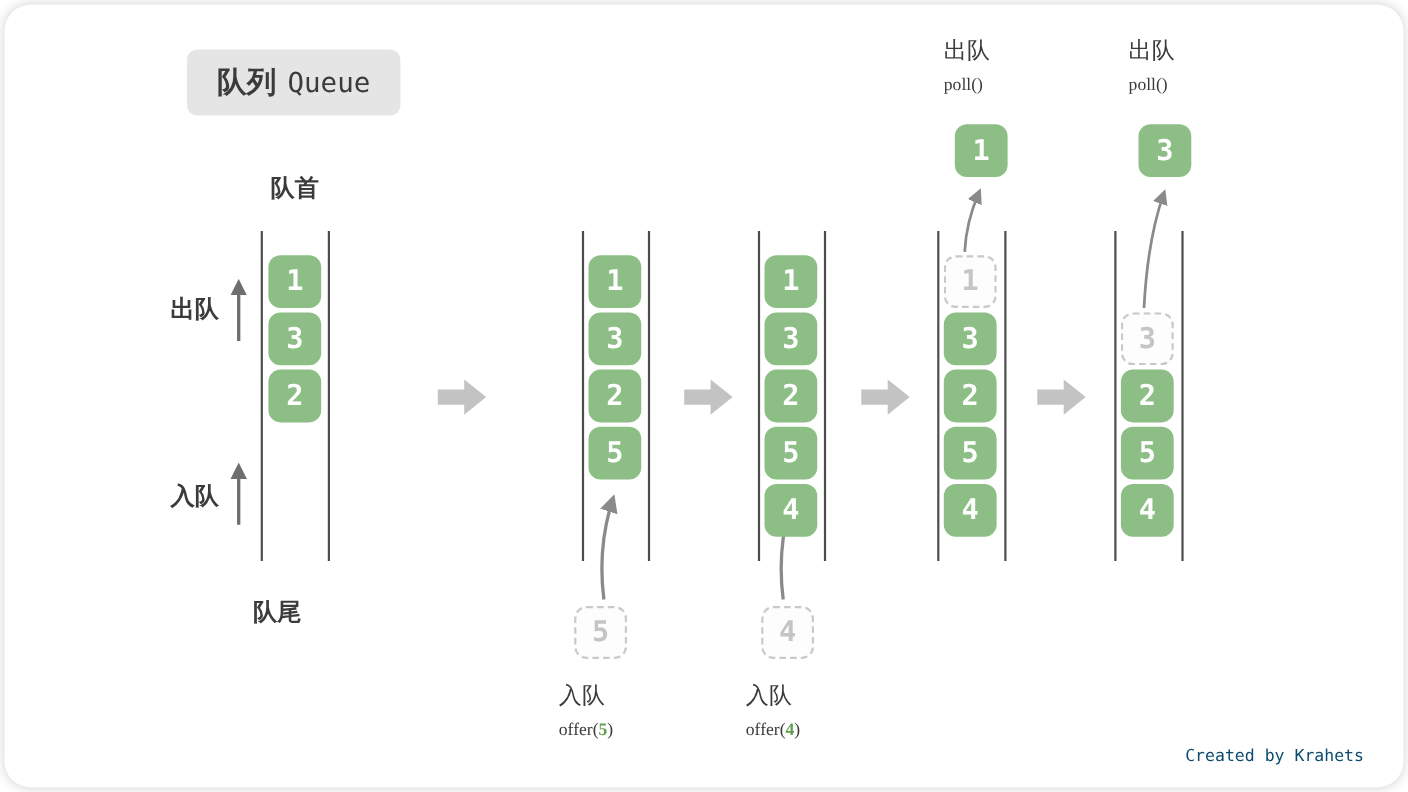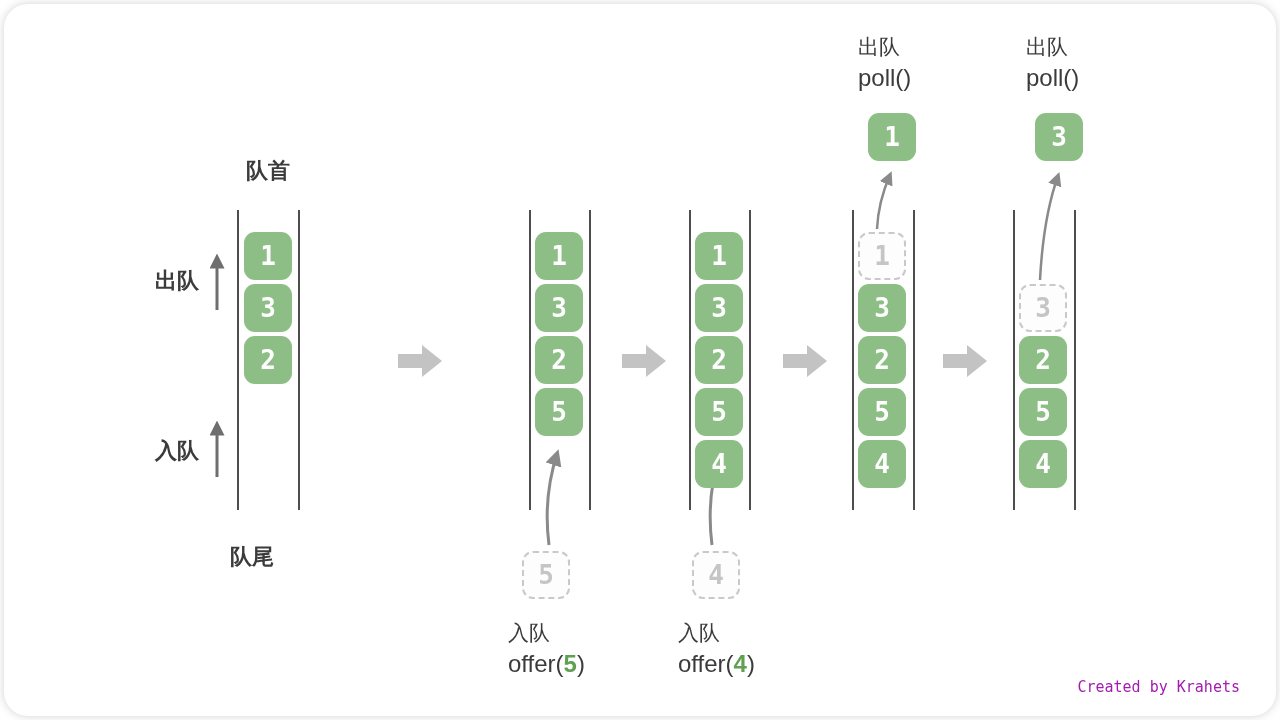--- a/index.html
+++ b/index.html
@@ -34,27 +34,27 @@
     background:#8cbe85; color:#ffffff;
     font-family:"DejaVu Sans Mono", monospace; font-weight:bold; font-size:26px;
     display:flex; align-items:center; justify-content:center;
   }
   .cell.dashed {
     background:#fdfdfd; border:2px dashed #c9c9c9; color:#c5c5c5;
   }
 
   .op { position:absolute; color:#3b3b3b; white-space:nowrap; }
   .op .op-label { display:block; font-size:21px; line-height:30px; }
-  .op .op-code  { display:block; font-size:24px; line-height:32px;
-                  font-family:Liberation Sans, sans-serif; }
+  .op .op-code  { display:block; font-size:16px; line-height:32px;
+                  font-family:Liberation Serif, serif; }
   .op .op-arg   { color:#5fa052; font-weight:bold; }
 
   .watermark {
     position:absolute; right:36px; bottom:20px;
-    font-family:"DejaVu Sans Mono", monospace; font-size:15px; color:#a21caf;
+    font-family:"DejaVu Sans Mono", monospace; font-size:15px; color:#0c4a6e;
   }
 </style>
 </head>
 <body>
 
 <div id="canvas">
 
   <svg id="overlay" viewBox="0 0 1272 712">
     <defs>
       <marker id="ah-gray" viewBox="0 0 10 10" refX="7" refY="5" markerWidth="5.5" markerHeight="5.5" orient="auto-start-reverse">
@@ -73,20 +73,24 @@
 
     <path d="M873,225 C874,203 879,187 886,171" stroke="#8a8a8a" stroke-width="2.5" fill="none" marker-end="url(#ah-gray)"></path>
     <path d="M1036,276 C1038,238 1044,200 1054,172" stroke="#8a8a8a" stroke-width="2.5" fill="none" marker-end="url(#ah-gray)"></path>
 
     <polygon transform="translate(394,341)" points="0,9 24,9 24,0 44,16 24,32 24,23 0,23" fill="#c3c3c3"></polygon>
     <polygon transform="translate(618,341)" points="0,9 24,9 24,0 44,16 24,32 24,23 0,23" fill="#c3c3c3"></polygon>
     <polygon transform="translate(779,341)" points="0,9 24,9 24,0 44,16 24,32 24,23 0,23" fill="#c3c3c3"></polygon>
     <polygon transform="translate(939,341)" points="0,9 24,9 24,0 44,16 24,32 24,23 0,23" fill="#c3c3c3"></polygon>
   </svg>
 
+  <div class="title-box">
+    <span class="title-zh">队列</span>
+    <span class="title-en">Queue</span>
+  </div>
 
   <div class="side-label" id="lbl-front">队首</div>
   <div class="side-label" id="lbl-rear">队尾</div>
   <div class="side-label" id="lbl-dequeue">出队</div>
   <div class="side-label" id="lbl-enqueue">入队</div>
 
   <div class="watermark">Created by Krahets</div>
 <div class="wall" style="left: 233px; top: 206px; width: 2px; height: 300px; position: absolute;"></div>
     <div class="wall" style="left: 294px; top: 206px; width: 2px; height: 300px; position: absolute;"></div>
     <div class="cell" style="left: 240px; top: 228px; position: absolute;">1</div>

